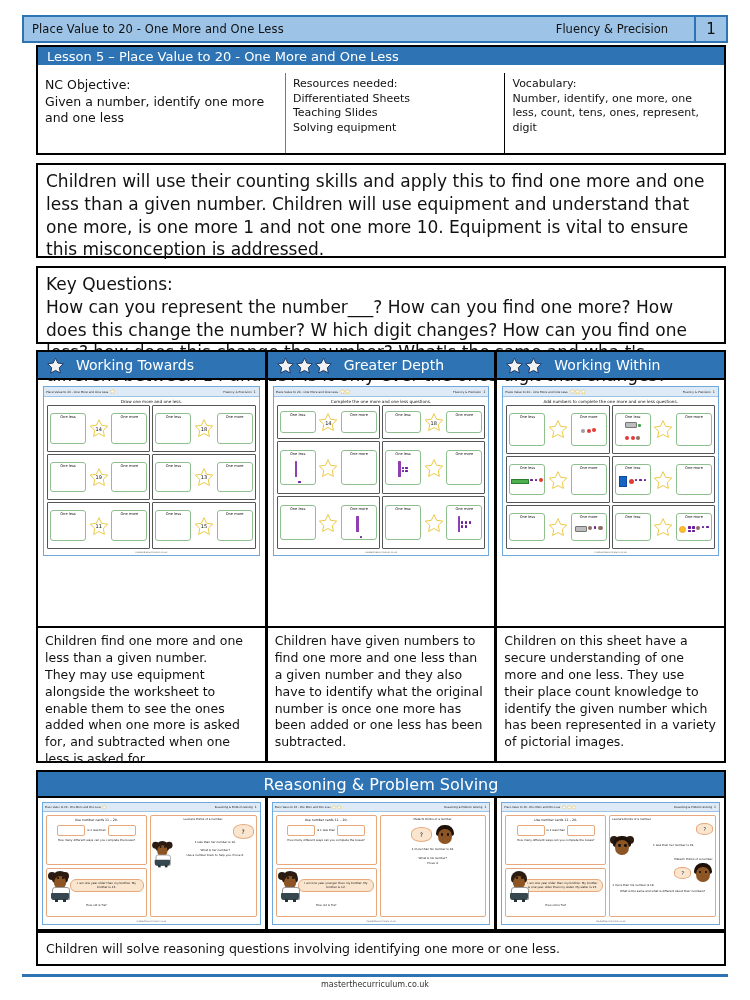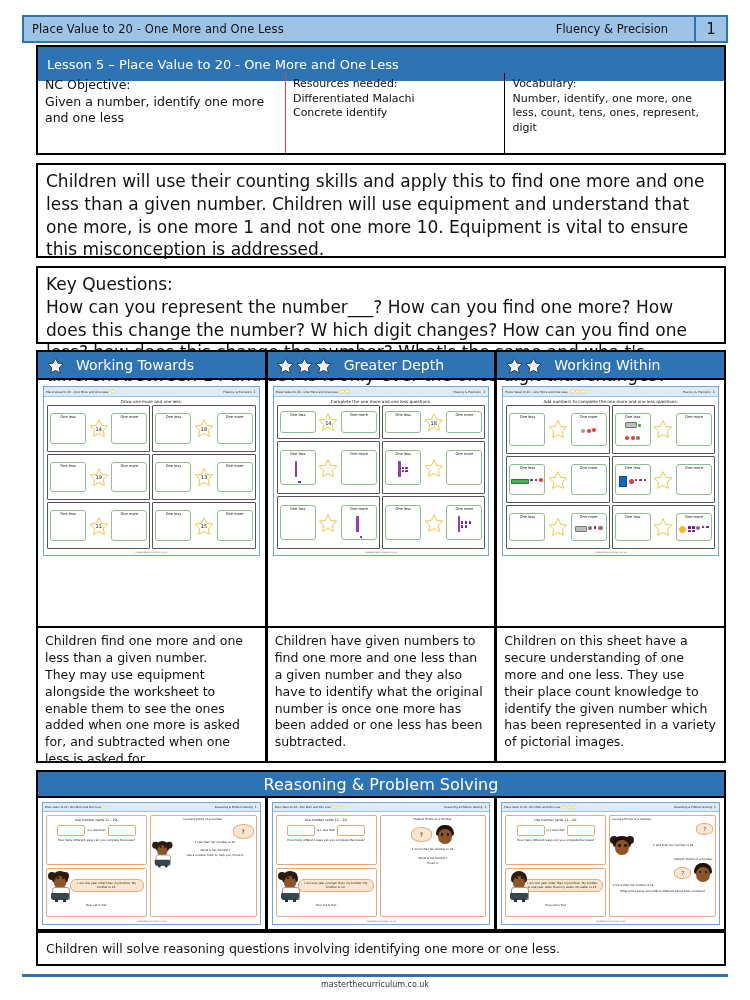--- a/index.html
+++ b/index.html
@@ -26,21 +26,21 @@
   .pagenum{
     width:32px;height:100%;background:#9DC3E6;border-left:2px solid #2E74B5;
     display:flex;align-items:center;justify-content:center;
     font-size:15px;color:#111;box-sizing:border-box;
   }
 
   
   .blk{position:absolute;border:2px solid #000;box-sizing:border-box;background:#fff;}
 
   .lessonbar{
-    position:absolute;left:0;top:0;right:0;height:34px;background:#2E74B5;
+    position:absolute;left:0;top:0;right:0;height:18px;background:#2E74B5;
     display:flex;align-items:center;
   }
   .lessonbar span{color:#fff;font-size:13px;margin-left:9px;white-space:nowrap;}
 
   .tri{position:absolute;top:26px;left:0;right:0;bottom:0;display:flex;}
   .tri > div{box-sizing:border-box;padding:4px 7px 4px 7px;}
   .tri .c1{width:36%;}
   .tri .c2{width:32%;border-left:1px solid #ef4444;}
   .tri .c3{width:32%;border-left:1px solid #000;}
   .ln{font-size:12.5px;color:#111;line-height:1.32;}
@@ -232,22 +232,23 @@
       <span>Lesson 5 – Place Value to 20 - One More and One Less</span>
     </div>
     <div class="tri">
       <div class="c1">
         <div class="ln">NC Objective:</div>
         <div class="ln">Given a number, identify one more and one less</div>
       </div>
       <div class="c2">
         <div class="ln sm">Resources needed:</div>
 
-        <div class="ln sm">Differentiated Malachi</div>
-        <div class="ln sm">Concrete identify</div>
+        <div class="ln sm">Differentiated Sheets</div>
+        <div class="ln sm">Teaching Slides</div>
+        <div class="ln sm">Solving equipment</div>
       </div>
       <div class="c3">
         <div class="ln sm">Vocabulary:</div>
         <div class="ln sm">Number, identify, one more, one less, count, tens, ones, represent, digit</div>
       </div>
     </div>
   </div>
 
   <div class="blk" style="left:36px;top:163px;width:690px;height:95px;">
     <div class="para">Children will use their counting skills and apply this to find one more and one less than a given number. Children will use equipment and understand that one more, is one more 1 and not one more 10. Equipment is vital to ensure this misconception is addressed.</div>

